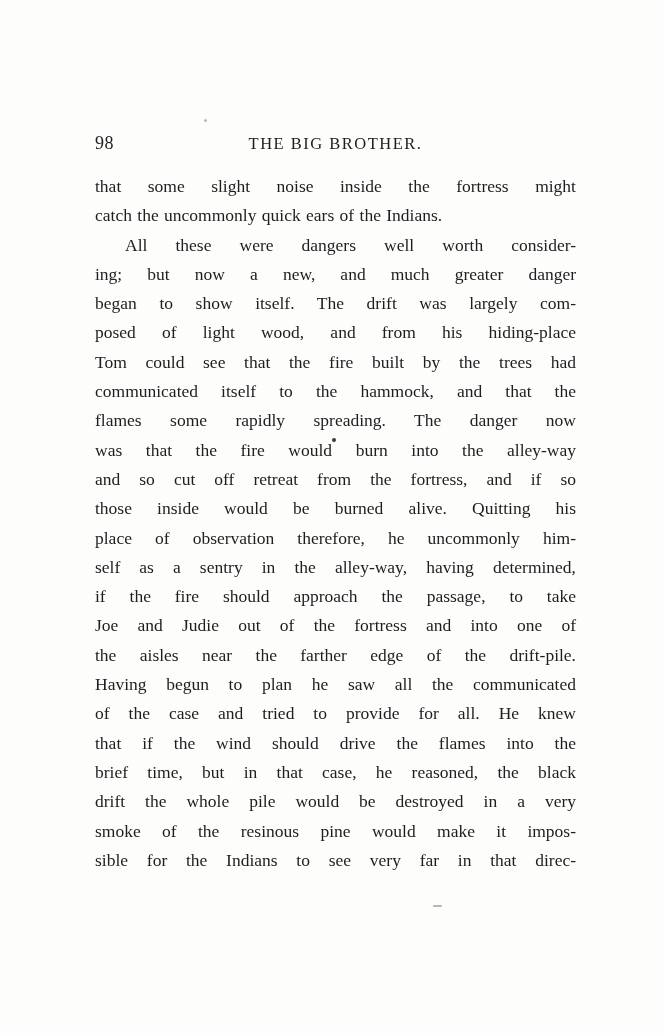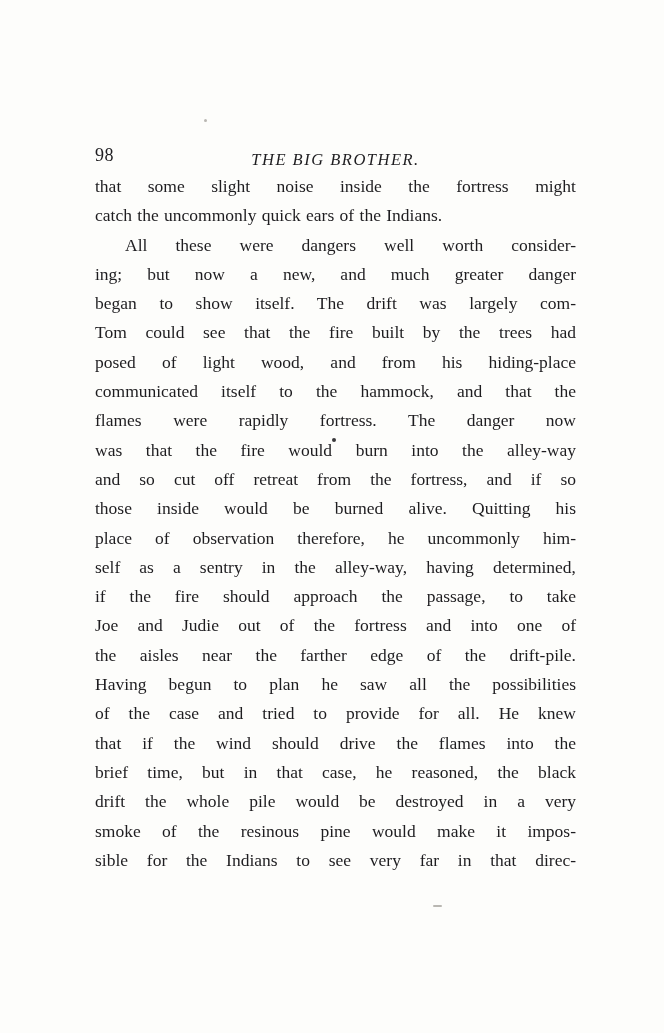--- a/index.html
+++ b/index.html
@@ -23,29 +23,27 @@
     left: 95px;
     width: 481px;
     height: 26px;
   }
   .page-number {
     position: absolute;
     left: 0;
     top: 2px;
     font-size: 18px;
     letter-spacing: 0.5px;
-    margin-top: 12px;
   }
   .running-title {
     position: absolute;
     left: 0;
     right: 0;
-    top: 19px;
+    top: 3px;
     text-align: center;
-    font-style: italic;
     font-size: 16.5px;
     letter-spacing: 1.5px;
     white-space: nowrap;
   }
   .body-text {
     position: absolute;
     top: 172px;
     left: 95px;
     width: 481px;
     font-size: 17.5px;
@@ -80,33 +78,33 @@
     <span class="page-number">98</span>
     <span class="running-title">THE BIG BROTHER.</span>
   </div>
 
   <div class="body-text">
       <div class="line just">that some slight noise inside the fortress might</div>
       <div class="line">catch the uncommonly quick ears of the Indians.</div>
       <div class="line just indent">All these were dangers well worth consider-</div>
       <div class="line just">ing; but now a new, and much greater danger</div>
       <div class="line just">began to show itself. The drift was largely com-</div>
+      <div class="line just">posed of light wood, and from his hiding-place</div>
       <div class="line just">Tom could see that the fire built by the trees had</div>
-      <div class="line just">posed of light wood, and from his hiding-place</div>
       <div class="line just">communicated itself to the hammock, and that the</div>
-      <div class="line just">flames were rapidly fortress. The danger now</div>
+      <div class="line just">flames some rapidly spreading. The danger now</div>
       <div class="line just">was that the fire would burn into the alley-way</div>
       <div class="line just">and so cut off retreat from the fortress, and if so</div>
       <div class="line just">those inside would be burned alive. Quitting his</div>
       <div class="line just">place of observation therefore, he uncommonly him-</div>
       <div class="line just">self as a sentry in the alley-way, having determined,</div>
       <div class="line just">if the fire should approach the passage, to take</div>
       <div class="line just">Joe and Judie out of the fortress and into one of</div>
       <div class="line just">the aisles near the farther edge of the drift-pile.</div>
-      <div class="line just">Having begun to plan he saw all the possibilities</div>
+      <div class="line just">Having begun to plan he saw all the communicated</div>
       <div class="line just">of the case and tried to provide for all. He knew</div>
       <div class="line just">that if the wind should drive the flames into the</div>
       <div class="line just">brief time, but in that case, he reasoned, the black</div>
       <div class="line just">drift the whole pile would be destroyed in a very</div>
       <div class="line just">smoke of the resinous pine would make it impos-</div>
       <div class="line just">sible for the Indians to see very far in that direc-</div>
     </div>
 
   <span class="artifact tick-top"></span>
   <span class="artifact dot-mid"></span>

